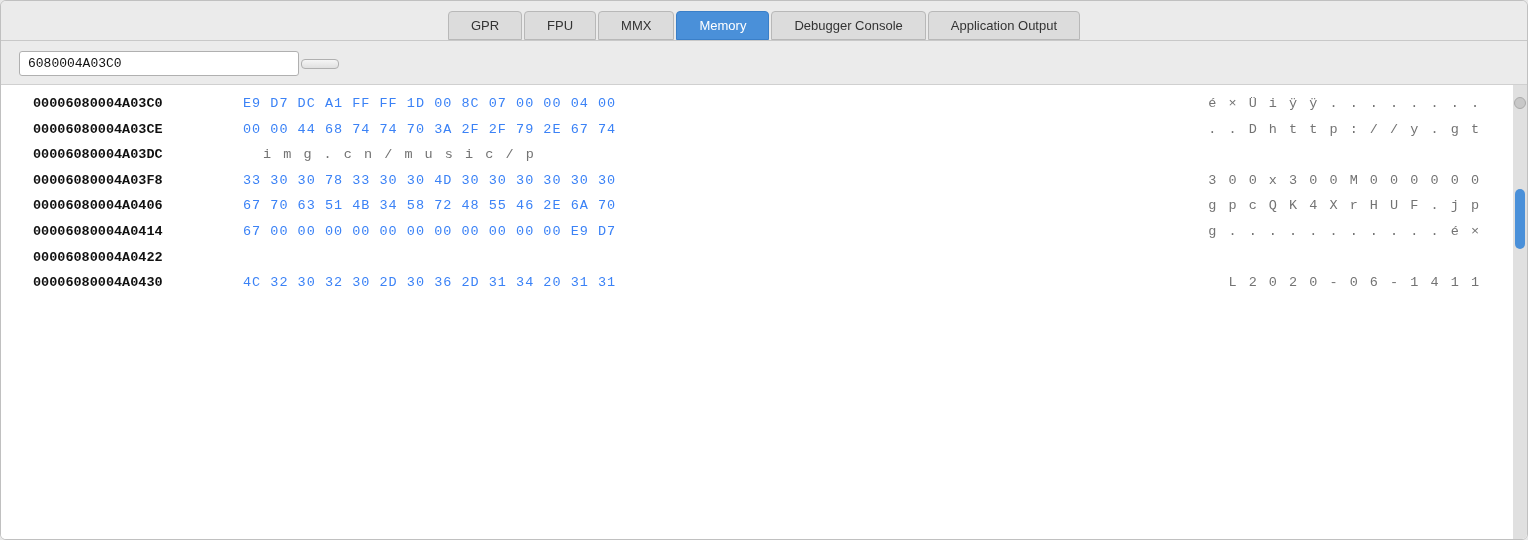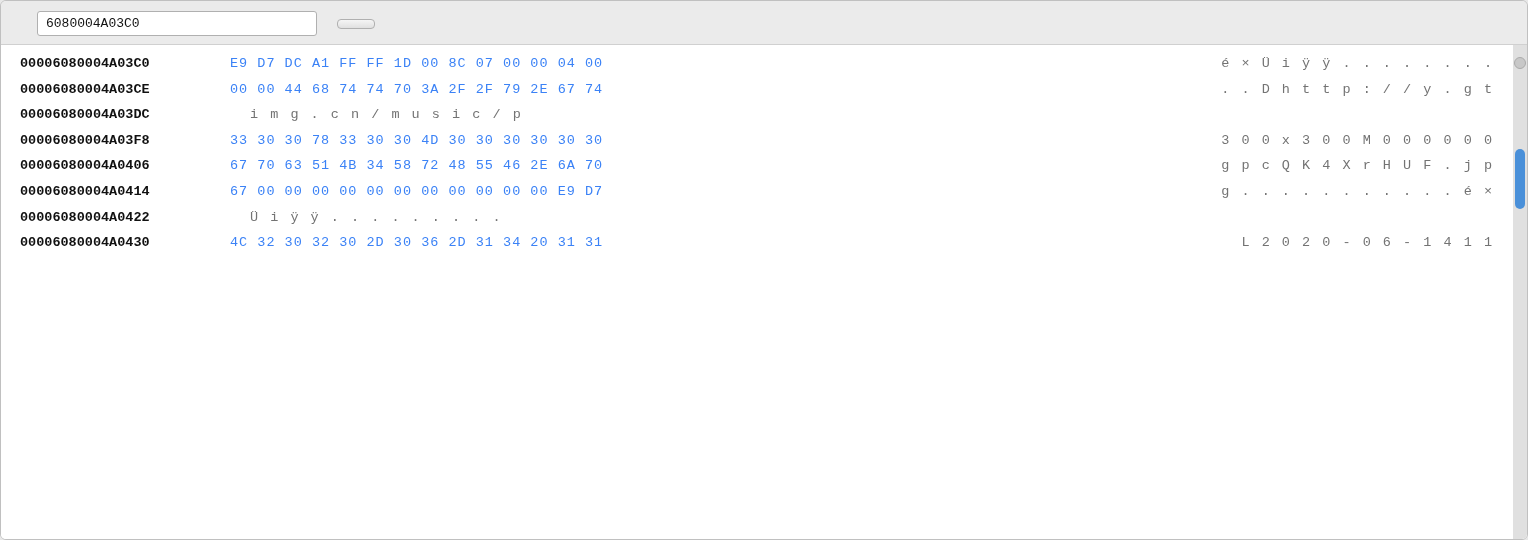--- a/index.html
+++ b/index.html
@@ -54,21 +54,21 @@
       border-color: #3a7fc8;
     }
 
     
     .address-bar {
       display: flex;
       flex-direction: row;
       align-items: center;
       padding: 10px 16px 8px 16px;
       background: #ebebeb;
-      gap: 20px;
+      gap: 2px;
     }
 
     .address-label {
       font-size: 14px;
       font-weight: 600;
       color: #222;
     }
 
     .address-input {
       font-size: 13px;
@@ -99,21 +99,21 @@
       flex: 1;
       overflow: hidden;
       background: #fff;
       border-top: 1px solid #d0d0d0;
     }
 
     
     .memory-dump {
       flex: 1;
       overflow-y: auto;
-      padding: 6px 3px;
+      padding: 6px 16px;
       background: #fff;
     }
 
     .memory-row {
       display: flex;
       flex-direction: row;
       align-items: baseline;
       padding: 2px 16px;
       font-family: "Courier New", Courier, monospace;
       font-size: 13.5px;
@@ -165,20 +165,28 @@
       border-radius: 50%;
       margin-top: 10px;
       border: 1px solid #aaa;
     }
   </style>
 </head>
 <body>
 
 <div class="outer-container">
 
+  <div class="tab-bar">
+  <div class="tab">GPR</div>
+      <div class="tab">FPU</div>
+      <div class="tab">MMX</div>
+      <div class="tab active">Memory</div>
+      <div class="tab">Debugger Console</div>
+      <div class="tab">Application Output</div>
+    </div>
 
   <div class="address-bar">
     <span class="address-label"></span>
     <input class="address-input" type="text" value="6080004A03C0" style="">
     <button class="refresh-button"></button>
   </div>
 
   <div class="main-content">
     <div class="memory-dump">
 
@@ -206,21 +214,20 @@
           <span class="mem-hex">67 70 63 51 4B 34 58 72 48 55 46 2E 6A 70</span>
           <span class="mem-ascii">g p c Q K 4 X r H U F . j p</span>
         </div>
         <div class="memory-row">
           <span class="mem-address">00006080004A0414</span>
           <span class="mem-hex">67 00 00 00 00 00 00 00 00 00 00 00 E9 D7</span>
           <span class="mem-ascii">g . . . . . . . . . . . é ×</span>
         </div>
         <div class="memory-row">
           <span class="mem-address">00006080004A0422</span>
-          <span class="mem-ascii">Ü i ÿ ÿ . .   . . . . . . .</span>
         </div>
         <div class="memory-row">
           <span class="mem-address">00006080004A0430</span>
           <span class="mem-hex">4C 32 30 32 30 2D 30 36 2D 31 34 20 31 31</span>
           <span class="mem-ascii">L 2 0 2 0 - 0 6 - 1 4   1 1</span>
         </div>
       </div>
     <div class="scrollbar-track">
       <div class="scrollbar-circle"></div>
       <div class="scrollbar-thumb"></div>

